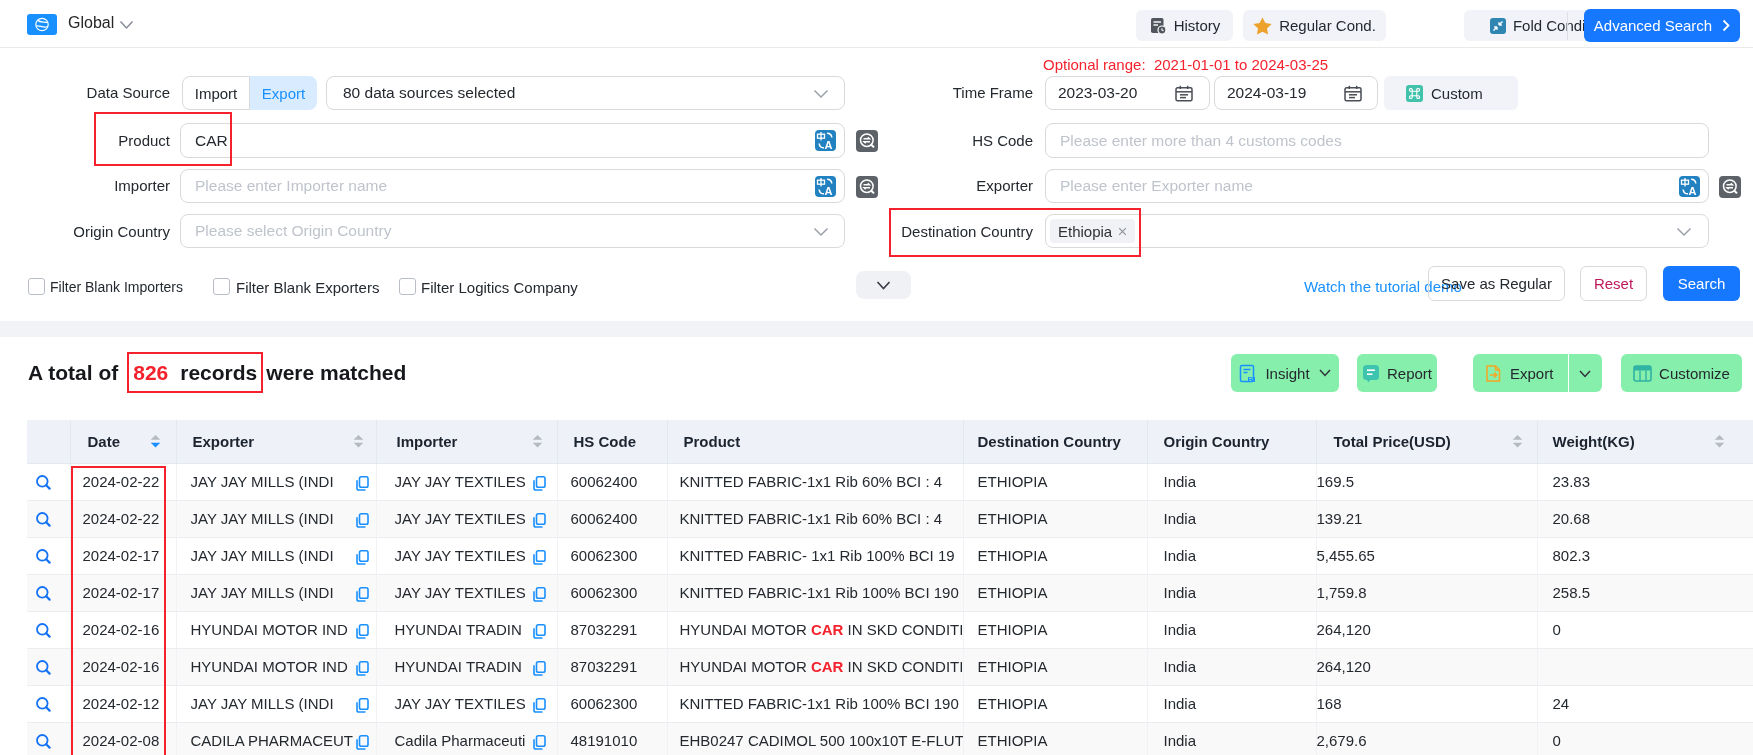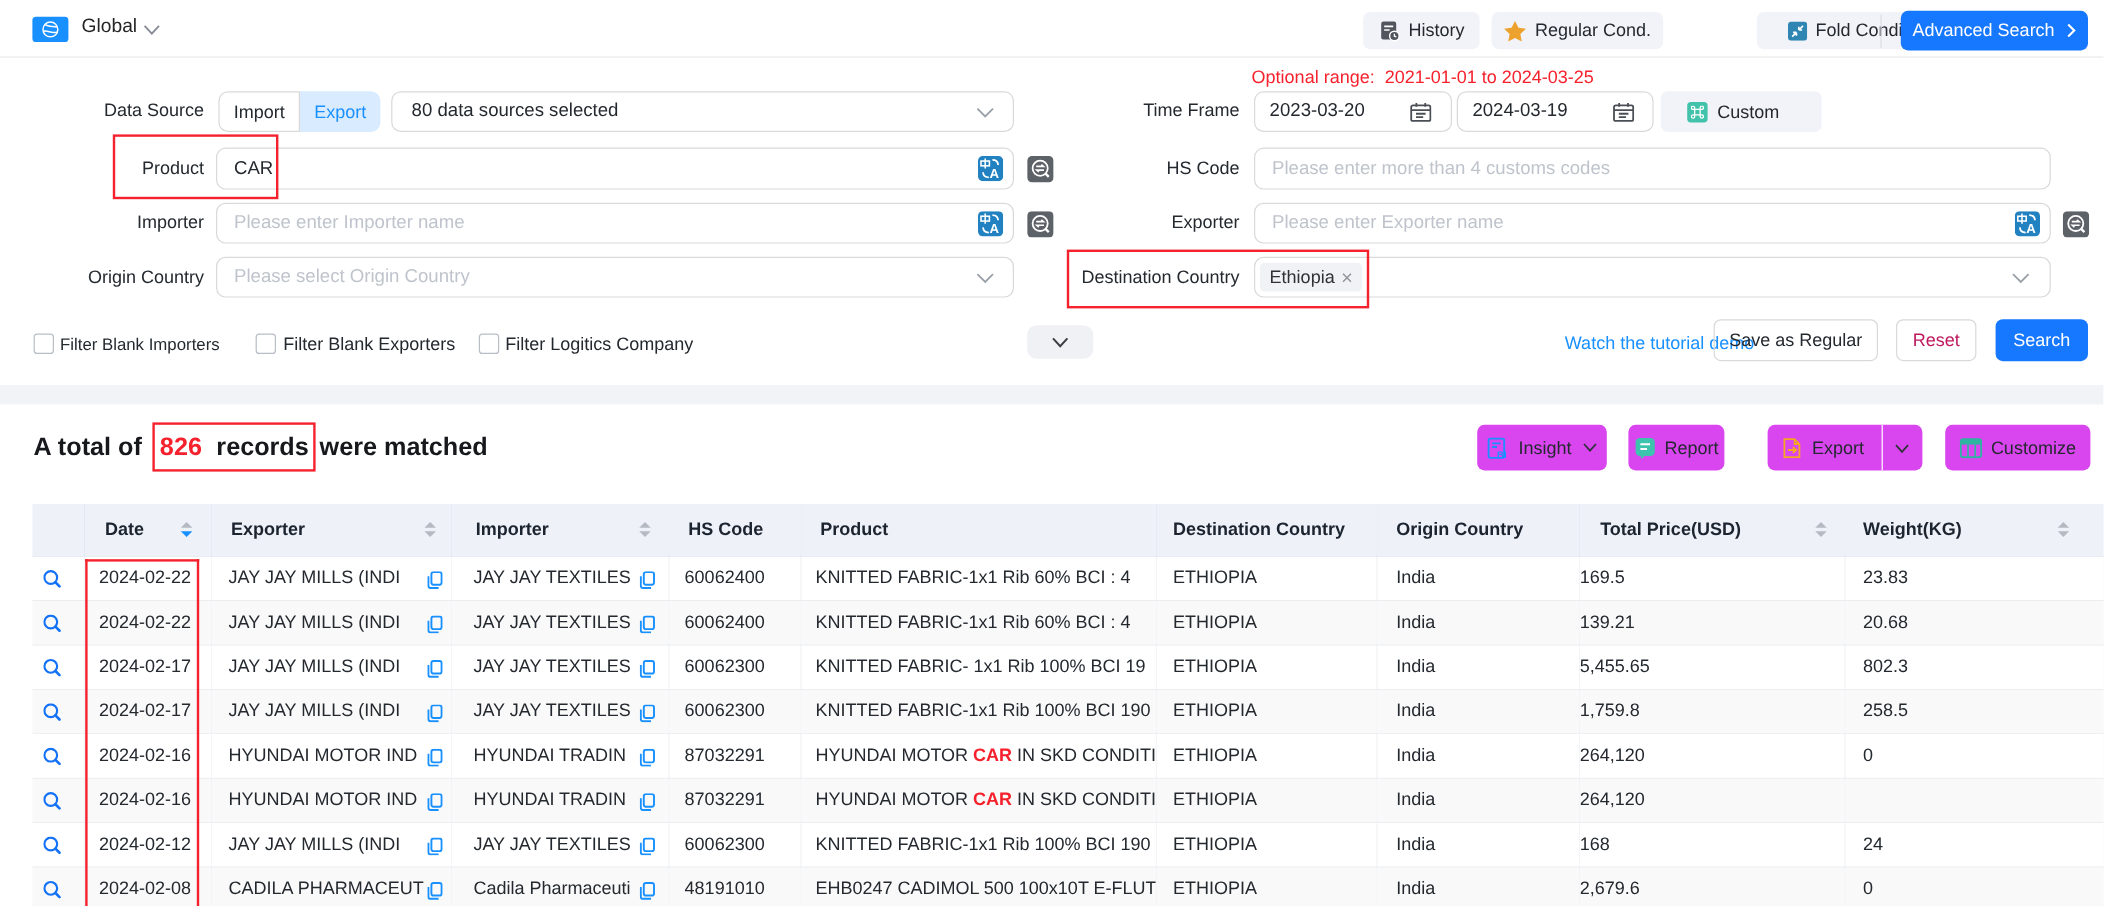--- a/index.html
+++ b/index.html
@@ -18,21 +18,21 @@
 
 
 .flabel { position:absolute; font-size:15px; color:#24292f; text-align:right; }
 .finput { position:absolute; background:#fff; border:1px solid #d9d9d9; border-radius:8px; font-size:15.5px; color:#24292f; display:flex; align-items:center; }
 .ph { color:#bfc4cc; }
 .redbox { position:absolute; border:2px solid #f5222d; background:transparent; z-index:5; pointer-events:none; }
 
 
 #grayband { position:absolute; left:0; top:321px; width:1753px; height:16px; background:#f1f3f7; }
 #title { position:absolute; left:28px; top:361px; font-size:21px; font-weight:bold; color:#16181c; }
-.rbtn { position:absolute; top:354px; height:38px; background:#d946ef; border-radius:6px; font-size:15px; color:#24292f; display:flex; align-items:center; justify-content:center; }
+.rbtn { position:absolute; top:354px; height:38px; background:#86efac; border-radius:6px; font-size:15px; color:#24292f; display:flex; align-items:center; justify-content:center; }
 
 
 #tablewrap { position:absolute; left:27px; top:420px; width:1726px; }
 table { border-collapse:collapse; table-layout:fixed; width:1726px; }
 th { background:#eef1f8; font-size:15px; font-weight:bold; color:#1c2430; text-align:left; height:43px; padding:0; border-right:1px solid #e2e7f1; border-bottom:1px solid #e2e7f1; position:relative; }
 td { font-size:15px; color:#24292f; height:37px; padding:0; border-right:1px solid #f1f2f5; border-bottom:1px solid #ebedf0; background:#fff; position:relative; }
 tr.alt td { background:#faf9f9; }
 td > div { white-space:nowrap; overflow:hidden; }
 .pad { padding-left:16px; }
 .dcell { padding-left:12px; }

